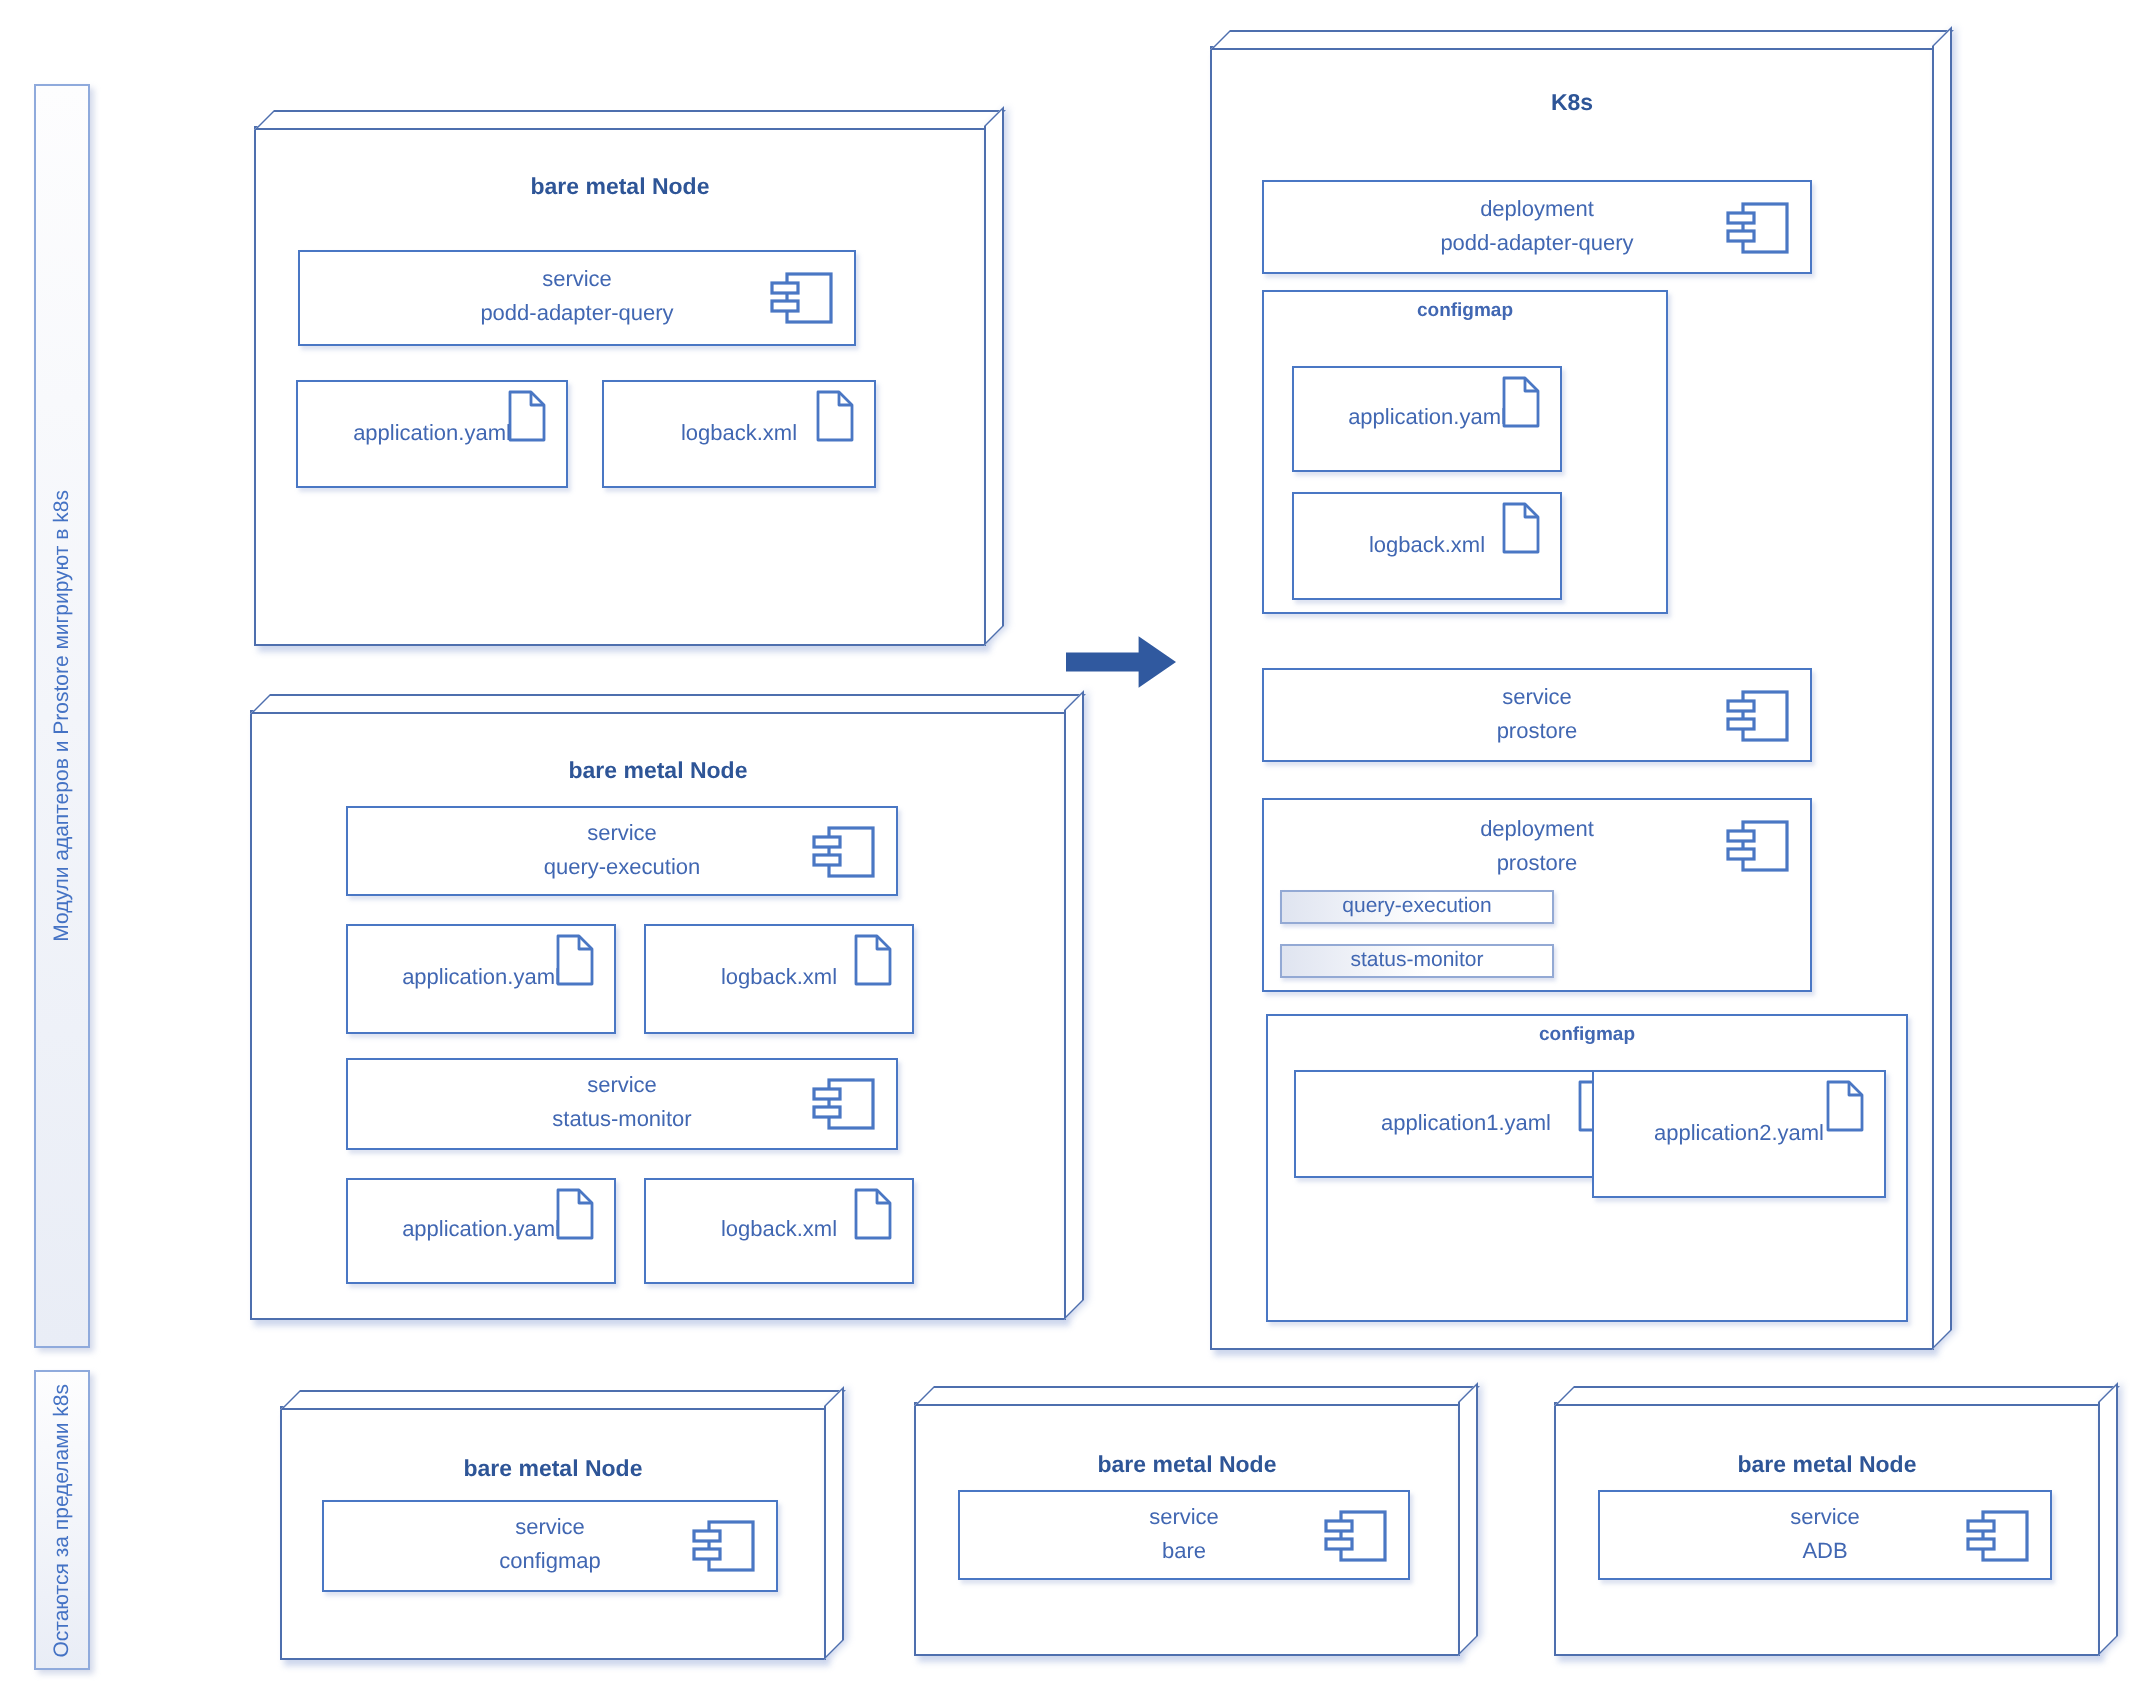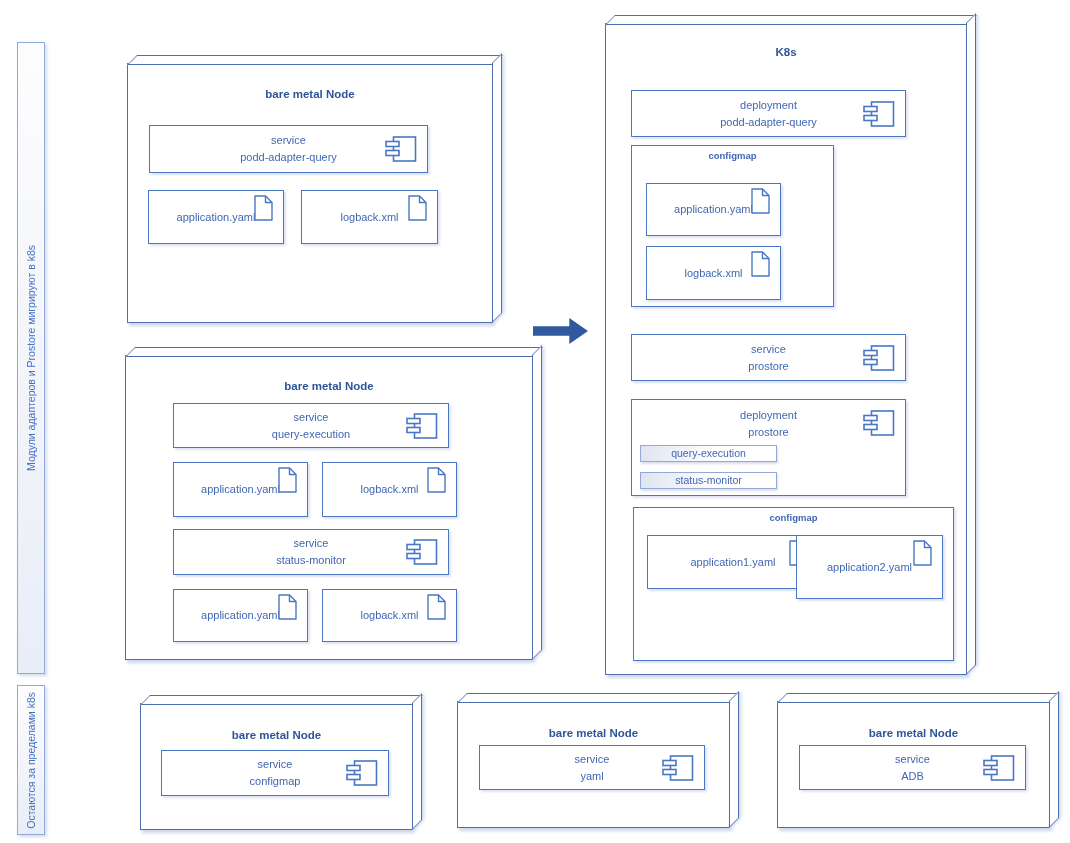--- a/index.html
+++ b/index.html
@@ -302,21 +302,21 @@
             <rect x="1" y="14.5" width="13" height="5" fill="#fff" stroke="#4a77c4" stroke-width="1.6"></rect>
           </svg>
       </span>
     </div>
   </div>
 
   <div class="cube" style="left:457px; top:701px; width:273px; height:127px;">
     <div class="node-title" style="top:25px;">bare metal Node</div>
     <div class="box" style="left:21px; top:43px; width:226px; height:45px;">
       <div>service</div>
-      <div>yaml</div>
+      <div>bare</div>
       <span class="comp-icon">
         <svg width="32" height="26" viewBox="0 0 32 26">
             <rect x="8.5" y="1" width="22" height="24" fill="#fff" stroke="#4a77c4" stroke-width="1.6"></rect>
             <rect x="1" y="5.5" width="13" height="5" fill="#fff" stroke="#4a77c4" stroke-width="1.6"></rect>
             <rect x="1" y="14.5" width="13" height="5" fill="#fff" stroke="#4a77c4" stroke-width="1.6"></rect>
           </svg>
       </span>
     </div>
   </div>
 

